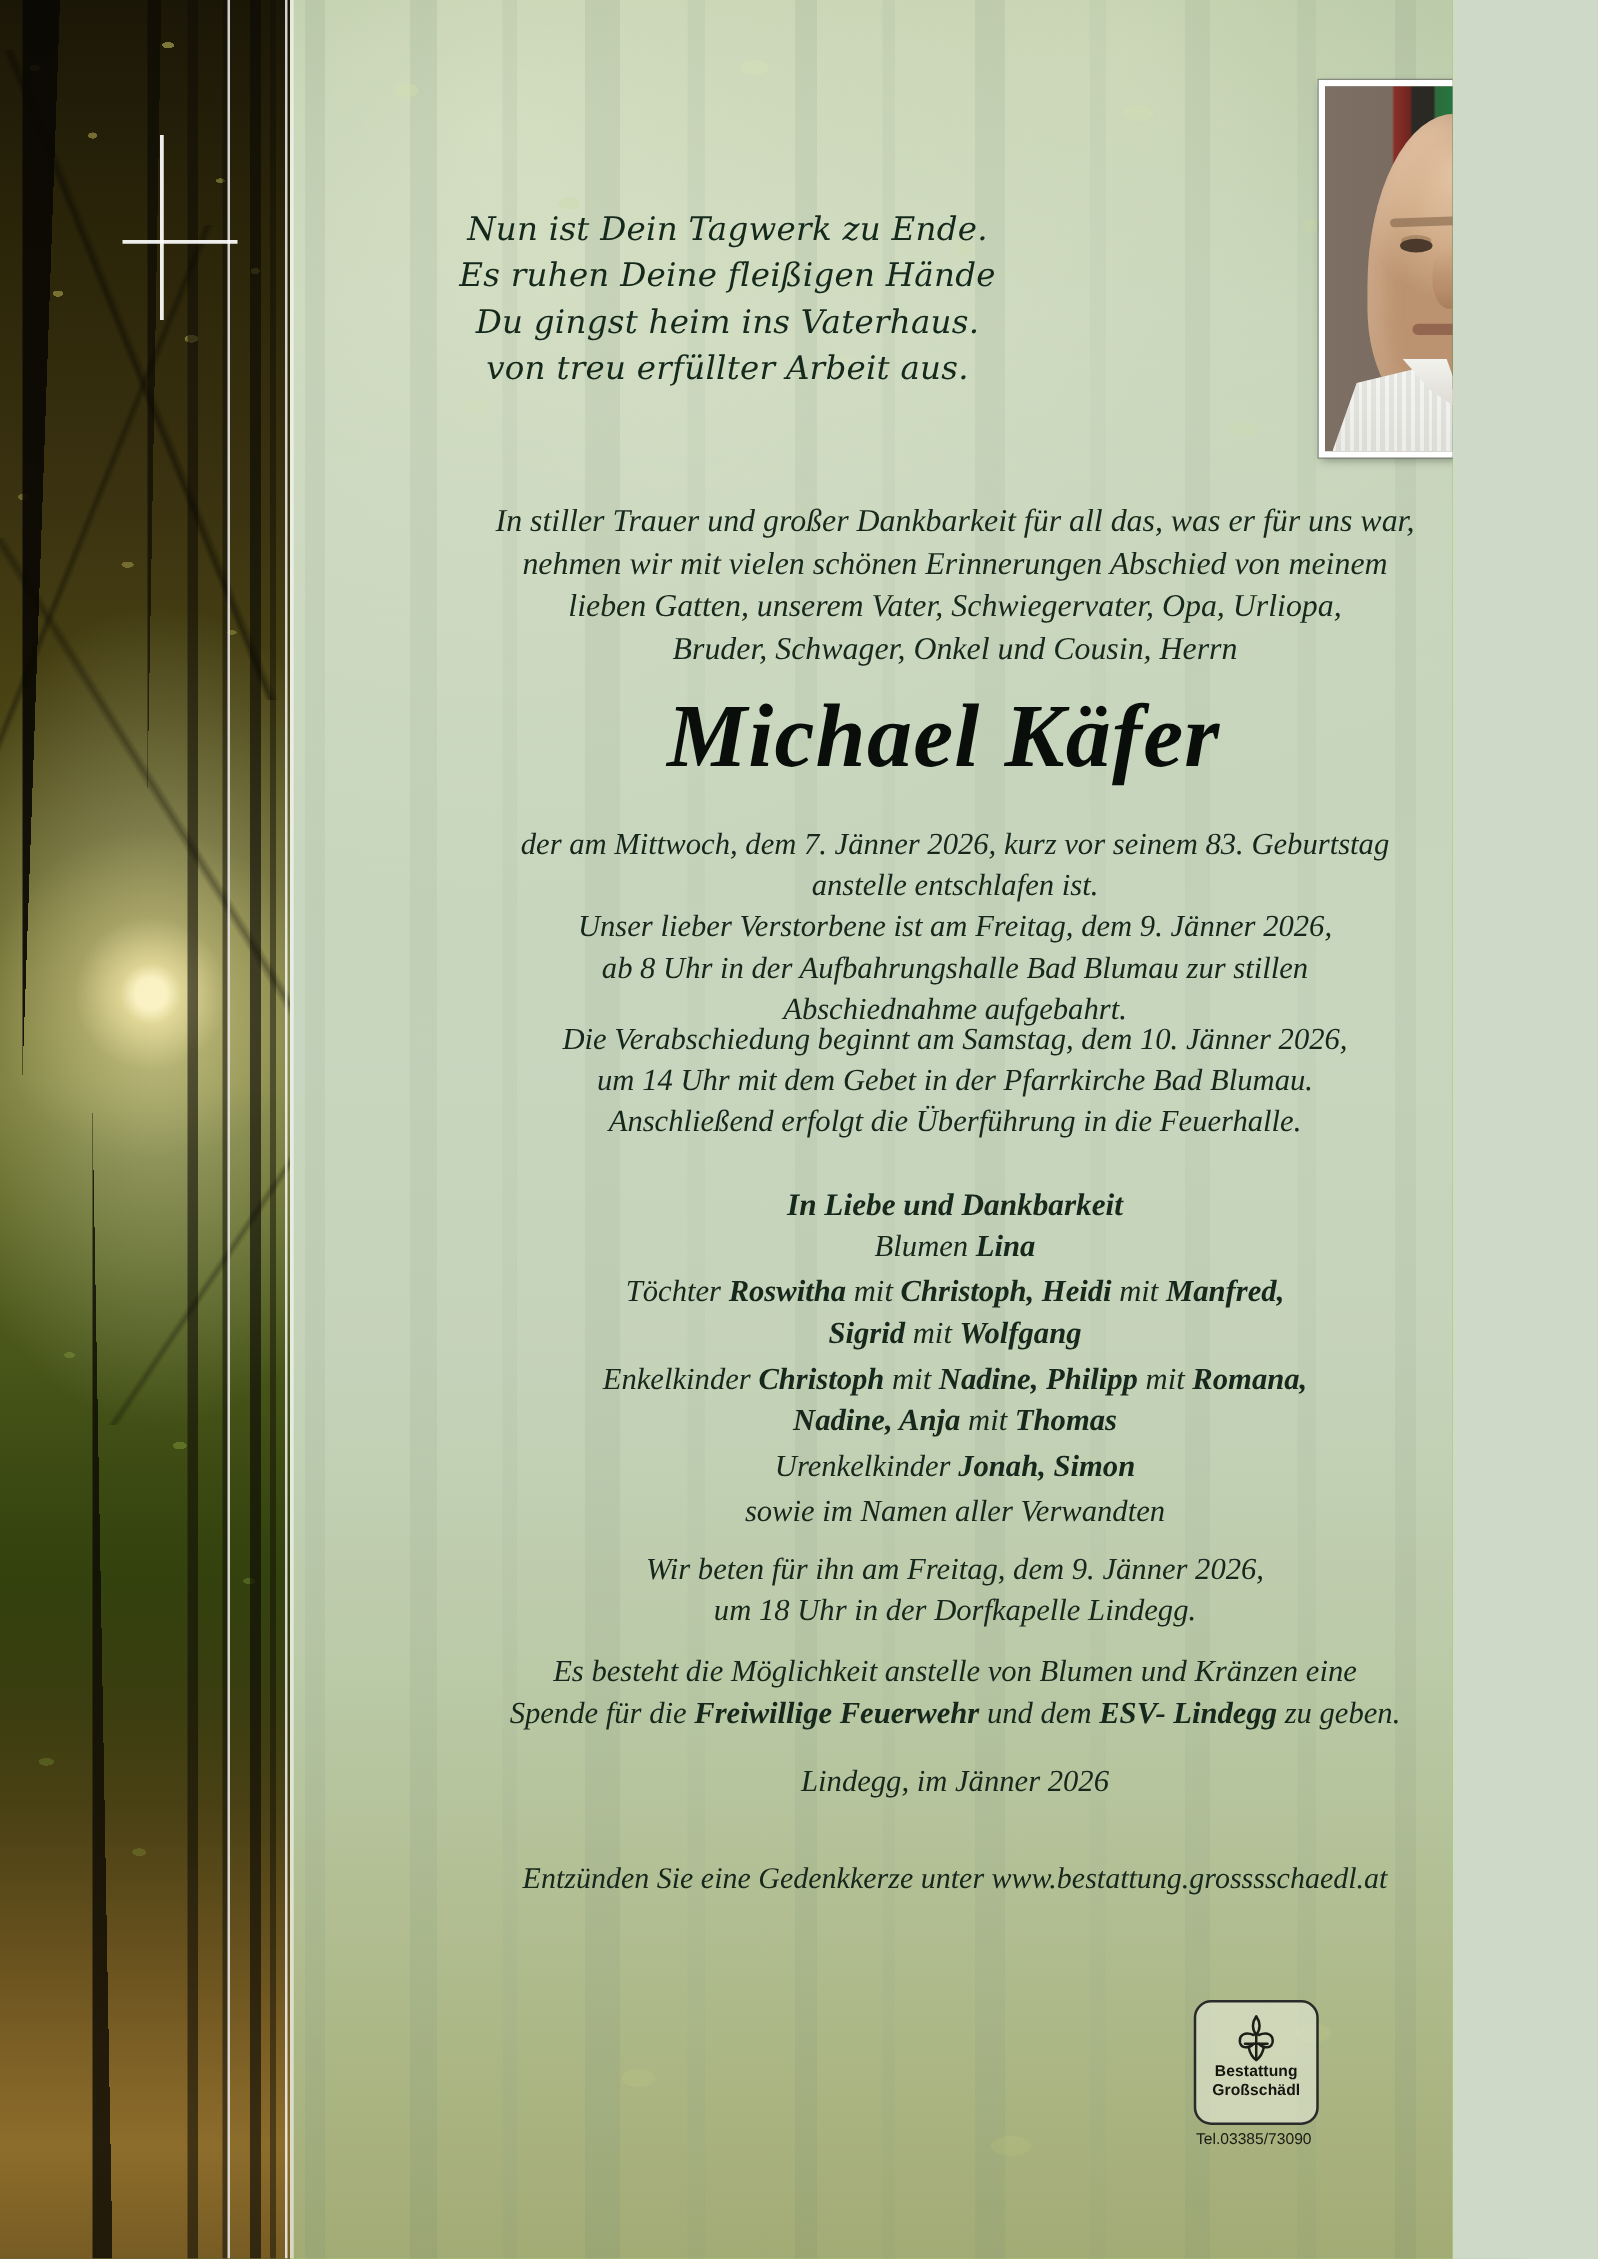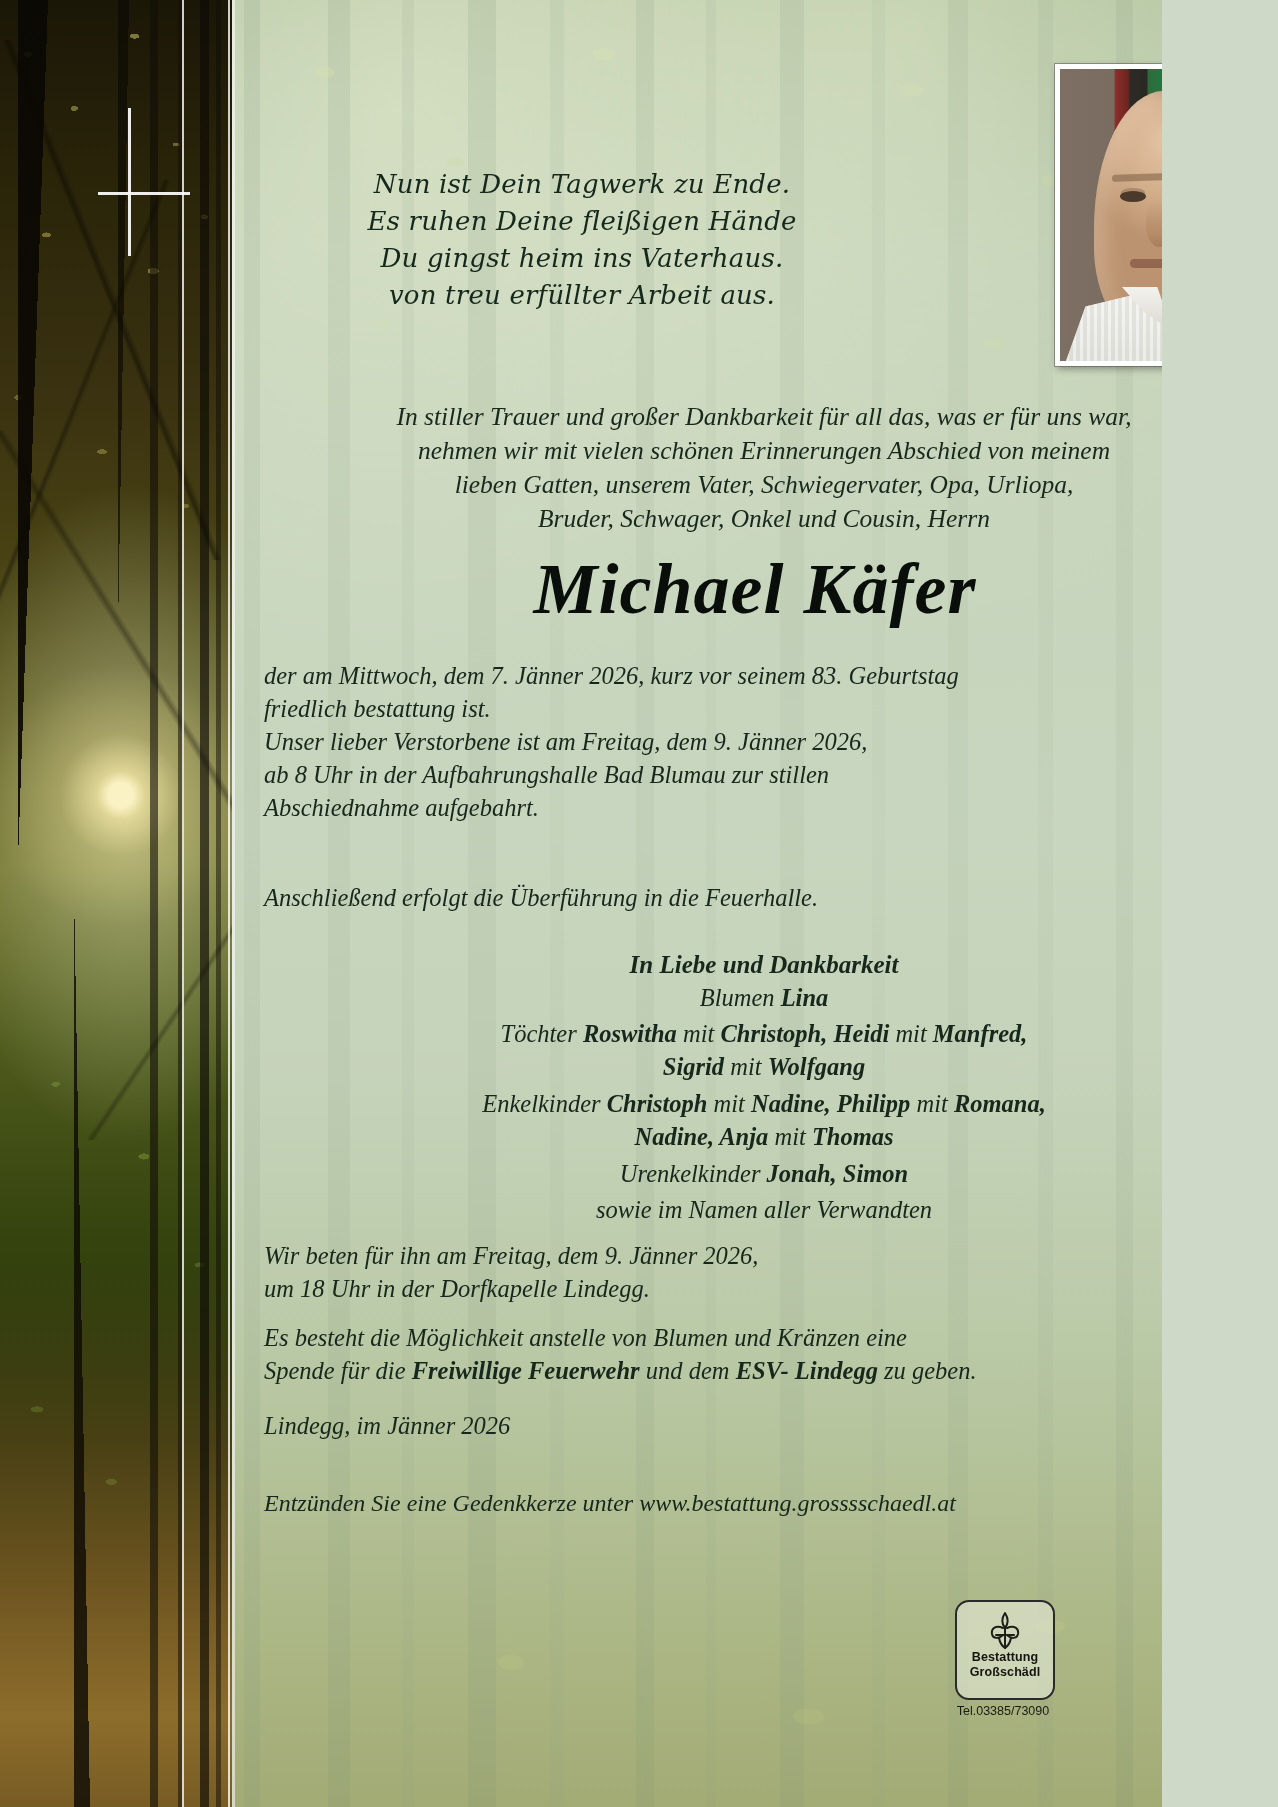--- a/index.html
+++ b/index.html
@@ -252,21 +252,21 @@
   .name{
     position:absolute;left:0;top:548px;width:1030px;
     text-align:center;
     font-family:"Liberation Serif", serif;
     font-style:italic;font-weight:bold;
     font-size:72px;letter-spacing:1px;
     color:#090e0a;
   }
   .blk{
     font-family:"Liberation Serif", serif;font-style:italic;
-    color:#16271b;
+    color:#16271b;text-align:center;
   }
   .b-died{position:absolute;left:24px;top:660px;width:1000px;font-size:24.5px;line-height:1.34;}
   .b-lay{position:absolute;left:24px;top:726px;width:1000px;font-size:24.5px;line-height:1.34;}
   .b-fare{position:absolute;left:24px;top:816px;width:1000px;font-size:24.5px;line-height:1.34;}
   .b-trans{position:absolute;left:24px;top:882px;width:1000px;font-size:24.5px;line-height:1.34;}
 
   .fam{
     position:absolute;left:24px;width:1000px;
     font-family:"Liberation Serif", serif;font-style:italic;
     color:#16271b;text-align:center;font-size:24.5px;line-height:1.34;
@@ -356,29 +356,33 @@
       <div>In stiller Trauer und großer Dankbarkeit für all das, was er für uns war,</div>
       <div>nehmen wir mit vielen schönen Erinnerungen Abschied von meinem</div>
       <div>lieben Gatten, unserem Vater, Schwiegervater, Opa, Urliopa,</div>
       <div>Bruder, Schwager, Onkel und Cousin, Herrn</div>
     </div>
 
     <div class="name">Michael Käfer</div>
 
     <div class="blk b-died">
       <div>der am Mittwoch, dem 7. Jänner 2026, kurz vor seinem 83. Geburtstag</div>
-      <div>friedlich bestattung ist.</div>
+      <div>anstelle entschlafen ist.</div>
     </div>
 
     <div class="blk b-lay">
       <div>Unser lieber Verstorbene ist am Freitag, dem 9. Jänner 2026,</div>
       <div>ab 8 Uhr in der Aufbahrungshalle Bad Blumau zur stillen</div>
       <div>Abschiednahme aufgebahrt.</div>
     </div>
 
+    <div class="blk b-fare">
+      <div>Die Verabschiedung beginnt am Samstag, dem 10. Jänner 2026,</div>
+      <div>um 14 Uhr mit dem Gebet in der Pfarrkirche Bad Blumau.</div>
+    </div>
 
     <div class="blk b-trans">
       <div>Anschließend erfolgt die Überführung in die Feuerhalle.</div>
     </div>
 
     <div class="fam f1">In Liebe und Dankbarkeit</div>
 
     <div class="fam f2">
       <span>Blumen</span>
       <b>Lina</b>

